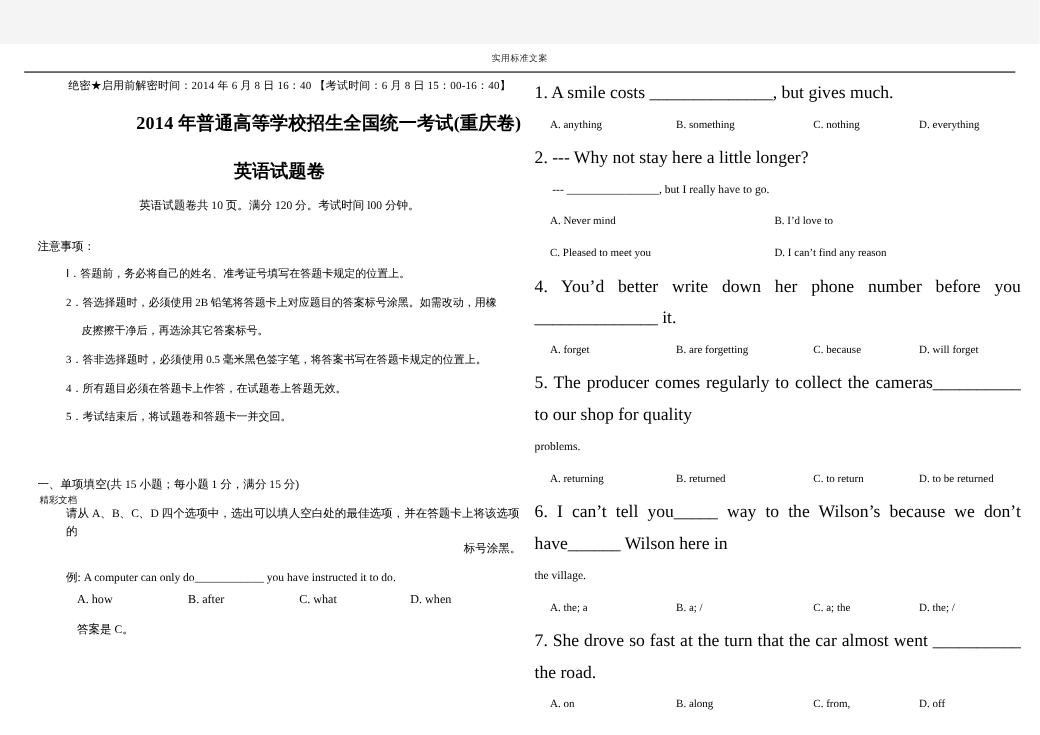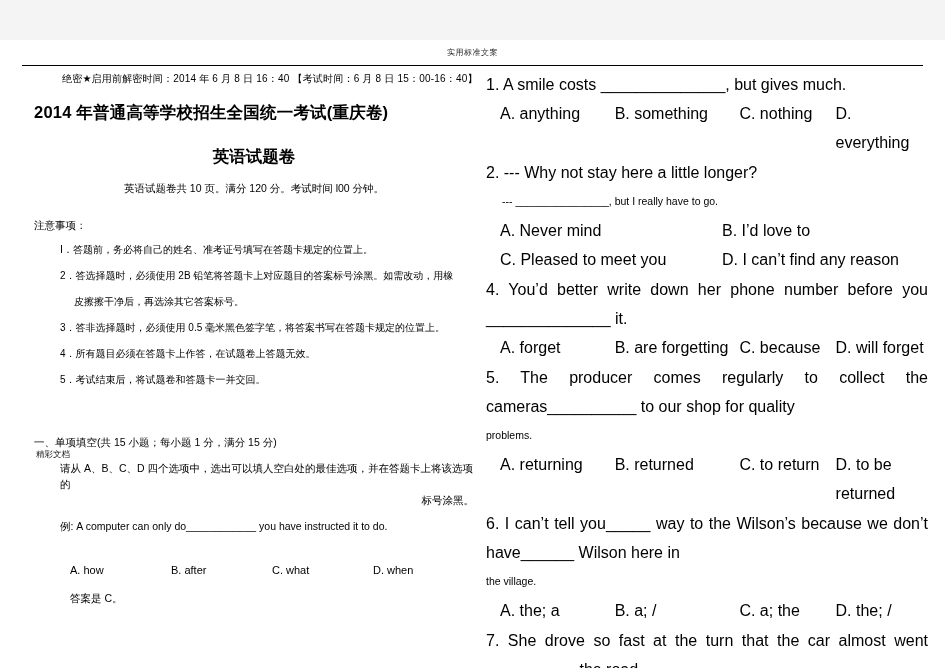--- a/index.html
+++ b/index.html
@@ -13,20 +13,21 @@
     font-family: "Liberation Sans", "DejaVu Sans", sans-serif;
     color: #000000;
     position: relative;
     overflow: hidden;
   }
   .page {
     position: relative;
     width: 945px;
     height: 480px;
     box-sizing: border-box;
+    font-family: Liberation Serif, serif;
   }
 
   
   .top-band {
     position: absolute;
     left: 0; top: 0;
     width: 945px;
     height: 40px;
     background: #f4f4f4;
   }
@@ -78,21 +79,21 @@
   .exam-meta {
     font-size: 10px;
     line-height: 14px;
     letter-spacing: 0.2px;
     white-space: nowrap;
     margin-bottom: 14px;
     padding-left: 6px;
     margin-left: 22px;
   }
   .doc-title {
-    text-align: left;
+    text-align: right;
     font-weight: bold;
     font-size: 16.5px;
     line-height: 24px;
     letter-spacing: 0.2px;
   }
   .doc-subtitle {
     text-align: center;
     font-weight: bold;
     font-size: 16.5px;
     line-height: 24px;
@@ -135,21 +136,21 @@
     margin-bottom: 10px;
   }
   .section-desc .cont {
     display: block;
     text-align: right;
   }
   .example-q {
     font-size: 10.5px;
     line-height: 16px;
     padding-left: 26px;
-    margin-bottom: 28px;
+    margin-bottom: 3px;
   }
   .example-opts {
     padding-left: 36px;
     margin-bottom: 12px;
     display: flex;
     font-size: 11px;
     line-height: 16px;
   }
   .example-opts > span { width: 104px; display: inline-block; }
   .example-ans {
@@ -171,33 +172,33 @@
     font-size: 10.5px;
     line-height: 29px;
     padding-left: 16px;
   }
   .q-cont {
     font-size: 10.5px;
     line-height: 29px;
   }
   .opts-row {
     display: flex;
-    font-size: 16px;
+    font-size: 10px;
     line-height: 29px;
     padding-left: 14px;
   }
   .opts-row > span {
     display: inline-block;
   }
   .opts-4 > span:nth-child(1) { width: 124px; }
   .opts-4 > span:nth-child(2) { width: 135px; }
   .opts-4 > span:nth-child(3) { width: 104px; }
   .opts-4 > span:nth-child(4) { width: 100px; }
   .opts-2 > span:nth-child(1) { width: 204px; }
-  .opts-2 > span:nth-child(2) { width: 200px; margin-left: 18px; }
+  .opts-2 > span:nth-child(2) { width: 200px; }
 </style>
 </head>
 <body>
 
 <div class="page">
 
   <div class="top-band"></div>
   <div class="top-watermark">实用标准文案</div>
   <div class="header-rule"></div>
 

